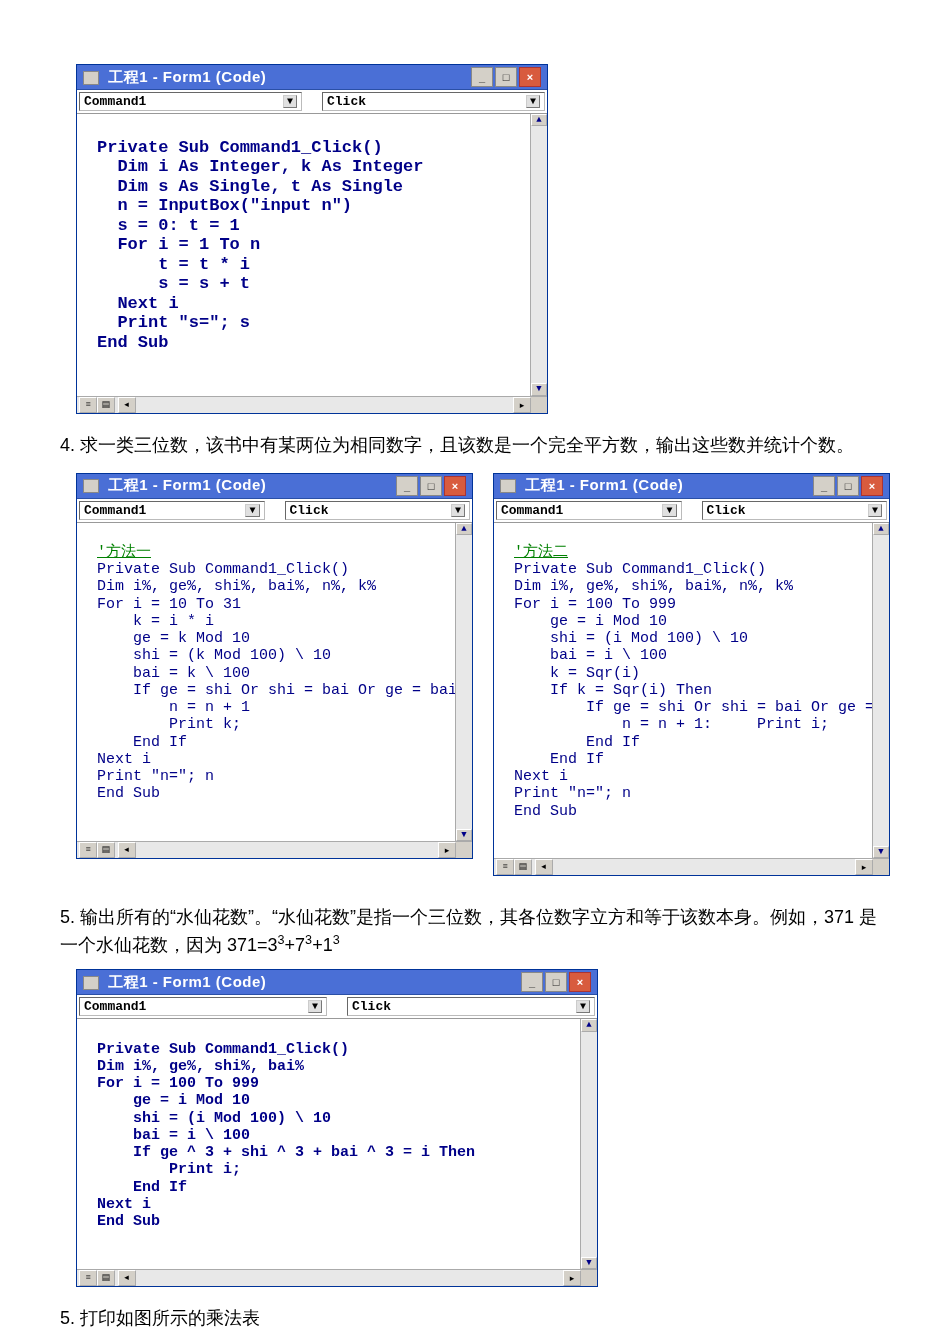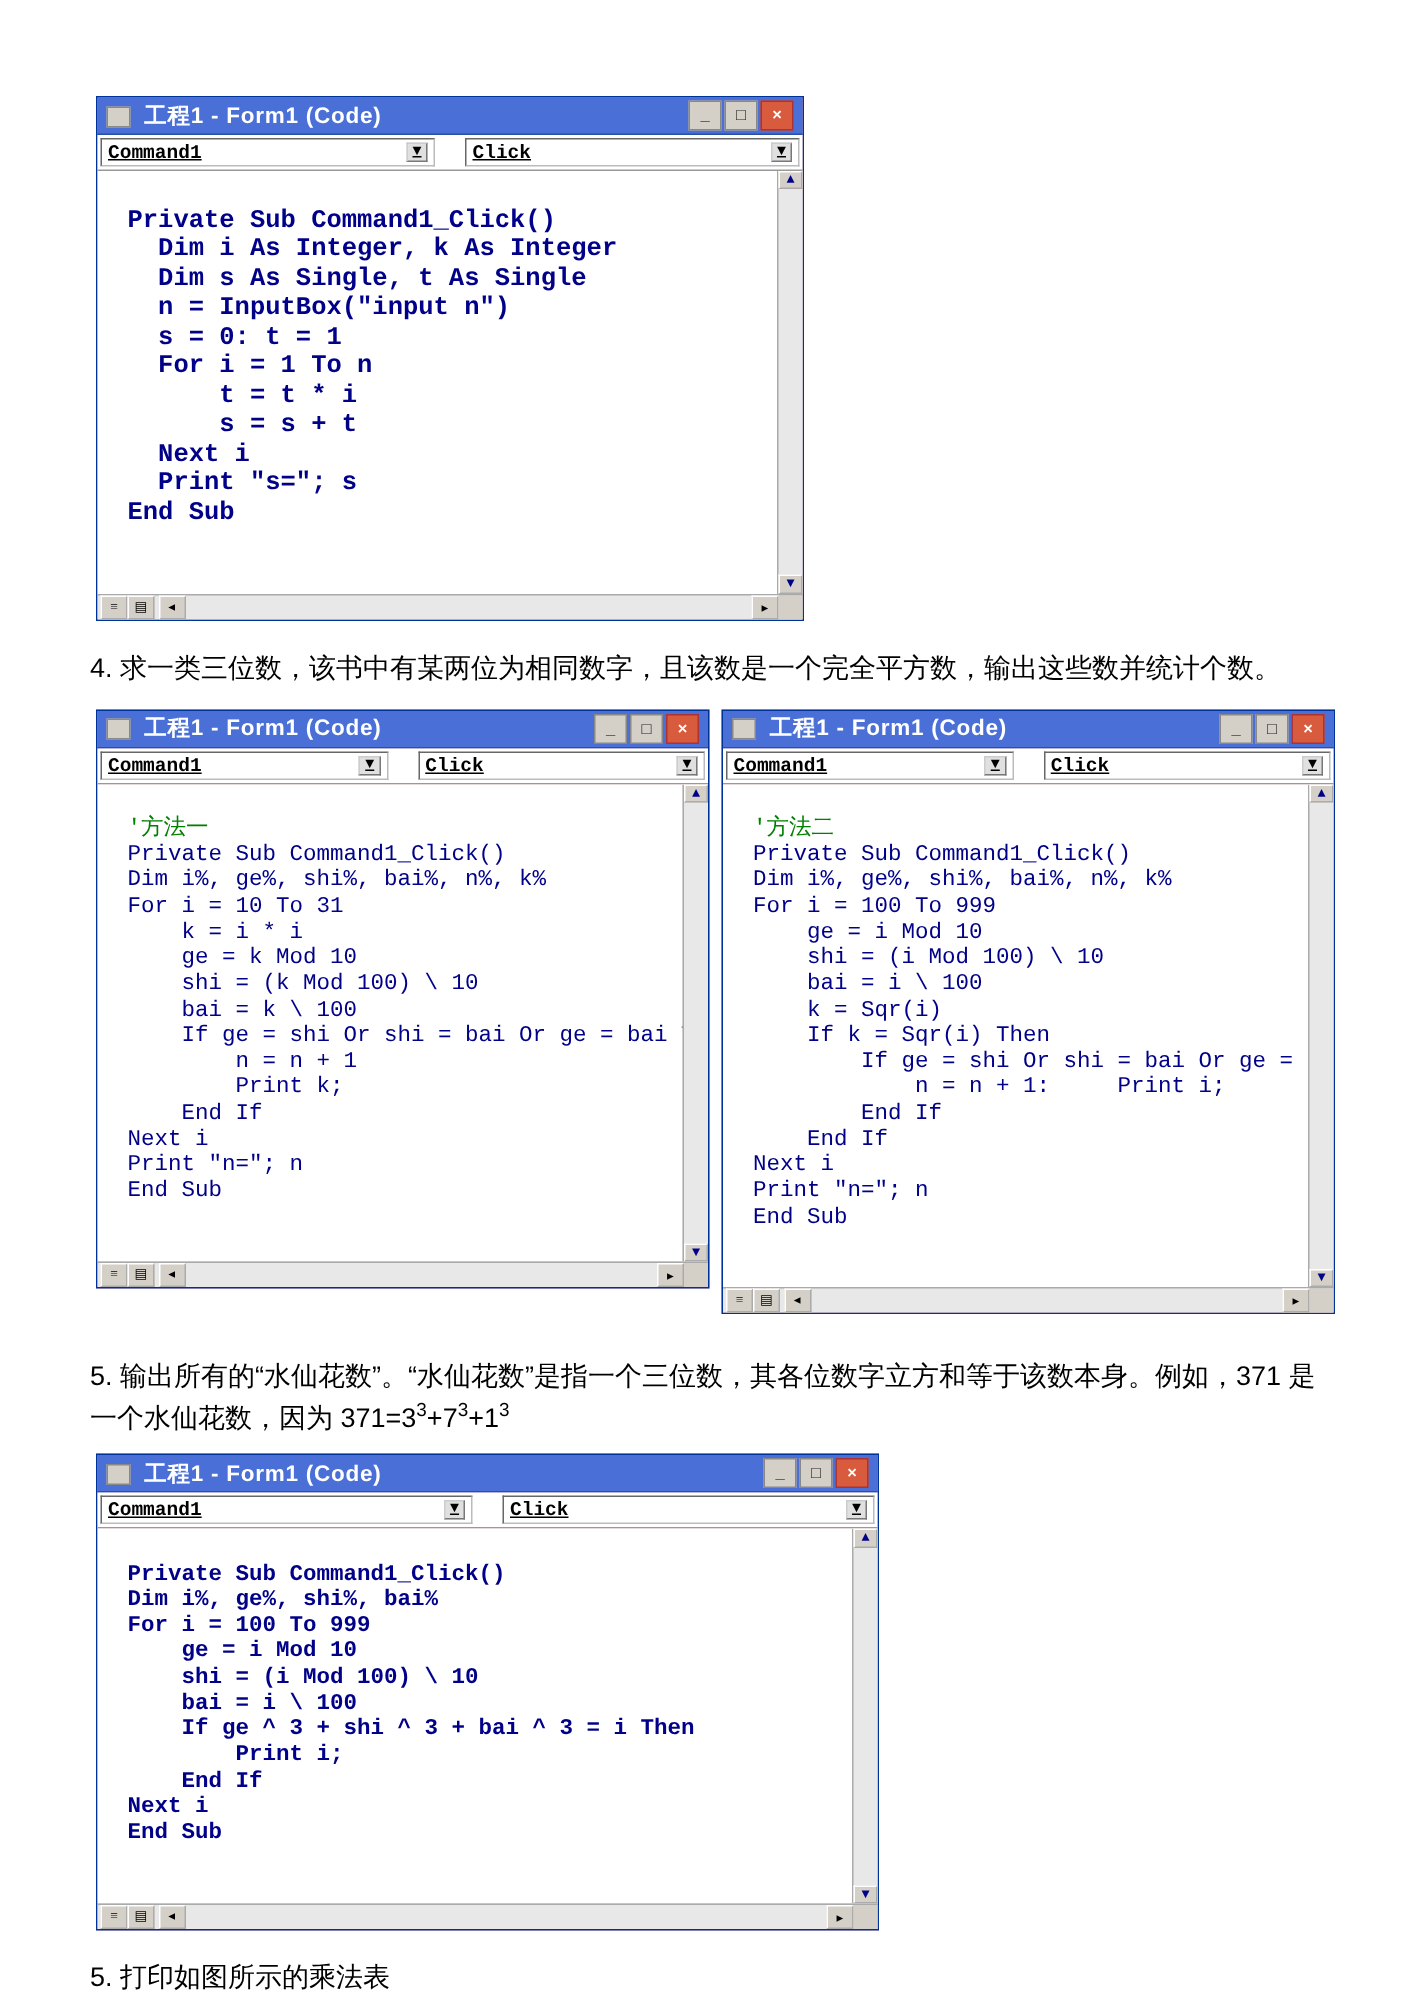--- a/index.html
+++ b/index.html
@@ -13,22 +13,22 @@
     padding: 60px 60px 40px 60px;
   }
   .problem-text {
     font-size: 18px;
     line-height: 1.5;
     margin: 10px 0;
     color: #000;
   }
   .code-window {
     border: 1px solid #003399;
-    background: #fca5a5;
-    margin: 4px 0 18px 4px;
+    background: #0f172a;
+    margin: 4px 0 18px 16px;
     font-family: "Times New Roman", serif;
   }
   .titlebar {
     background: #4a6fd6;
     color: #fff;
     font-size: 15px;
     padding: 2px 6px;
     display: flex;
     align-items: center;
     justify-content: space-between;
@@ -66,21 +66,20 @@
   .winbtn.close { background:#d85b3e; color:#fff; border-color:#a33; }
   .winbtn.max { background:#d4d0c8; }
   .winbtn.min { background:#d4d0c8; }
   .selectors {
     display: flex;
     background: #fff;
     border-bottom: 1px solid #999;
     padding: 2px;
     gap: 20px;
     font-family: "Courier New", monospace;
-    text-decoration: underline;
   }
   .selector {
     flex: 1;
     border: 1px inset #bbb;
     background: #fff;
     font-size: 13px;
     padding: 1px 4px;
     display: flex;
     justify-content: space-between;
     align-items: center;
@@ -97,21 +96,21 @@
     background: #fff;
     padding: 4px 8px 4px 20px;
     font-family: "Courier New", monospace;
     font-size: 15px;
     line-height: 1.15;
     white-space: pre;
     color: #000088;
     position: relative;
     overflow: hidden;
   }
-  .codearea .comment { color: #008000; }
+  .codearea .comment { color: #008000; text-decoration: underline; }
   .scrollbar-v {
     position: absolute;
     right: 0; top: 0; bottom: 0;
     width: 16px;
     background: #e8e8e8;
     border-left: 1px solid #aaa;
   }
   .scrollbar-v::before {
     content:"▲"; position:absolute; top:0; left:0; right:0; text-align:center;
     font-size:9px; background:#d4d0c8; border:1px outset #fff;

